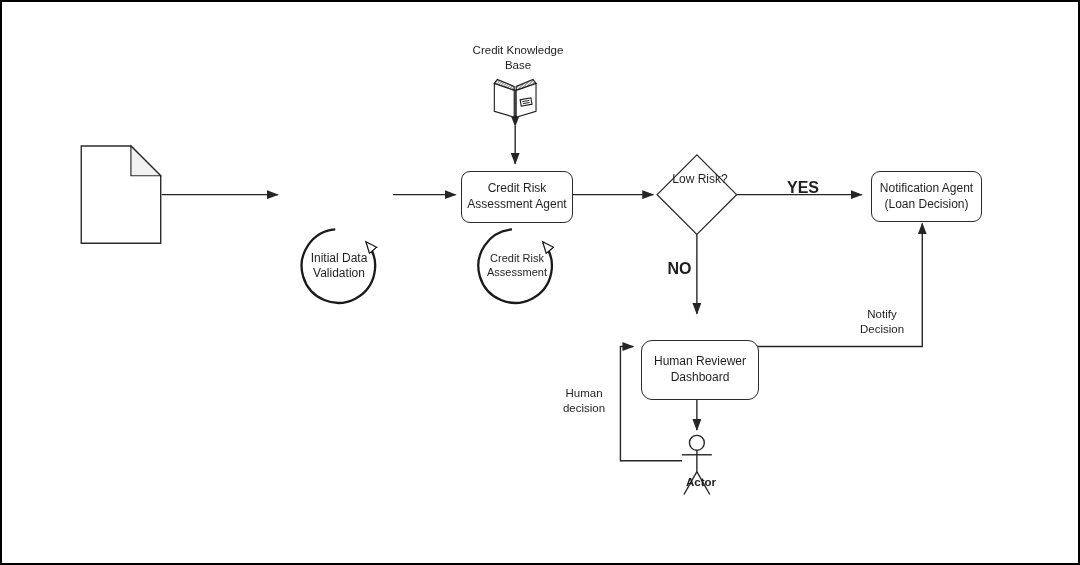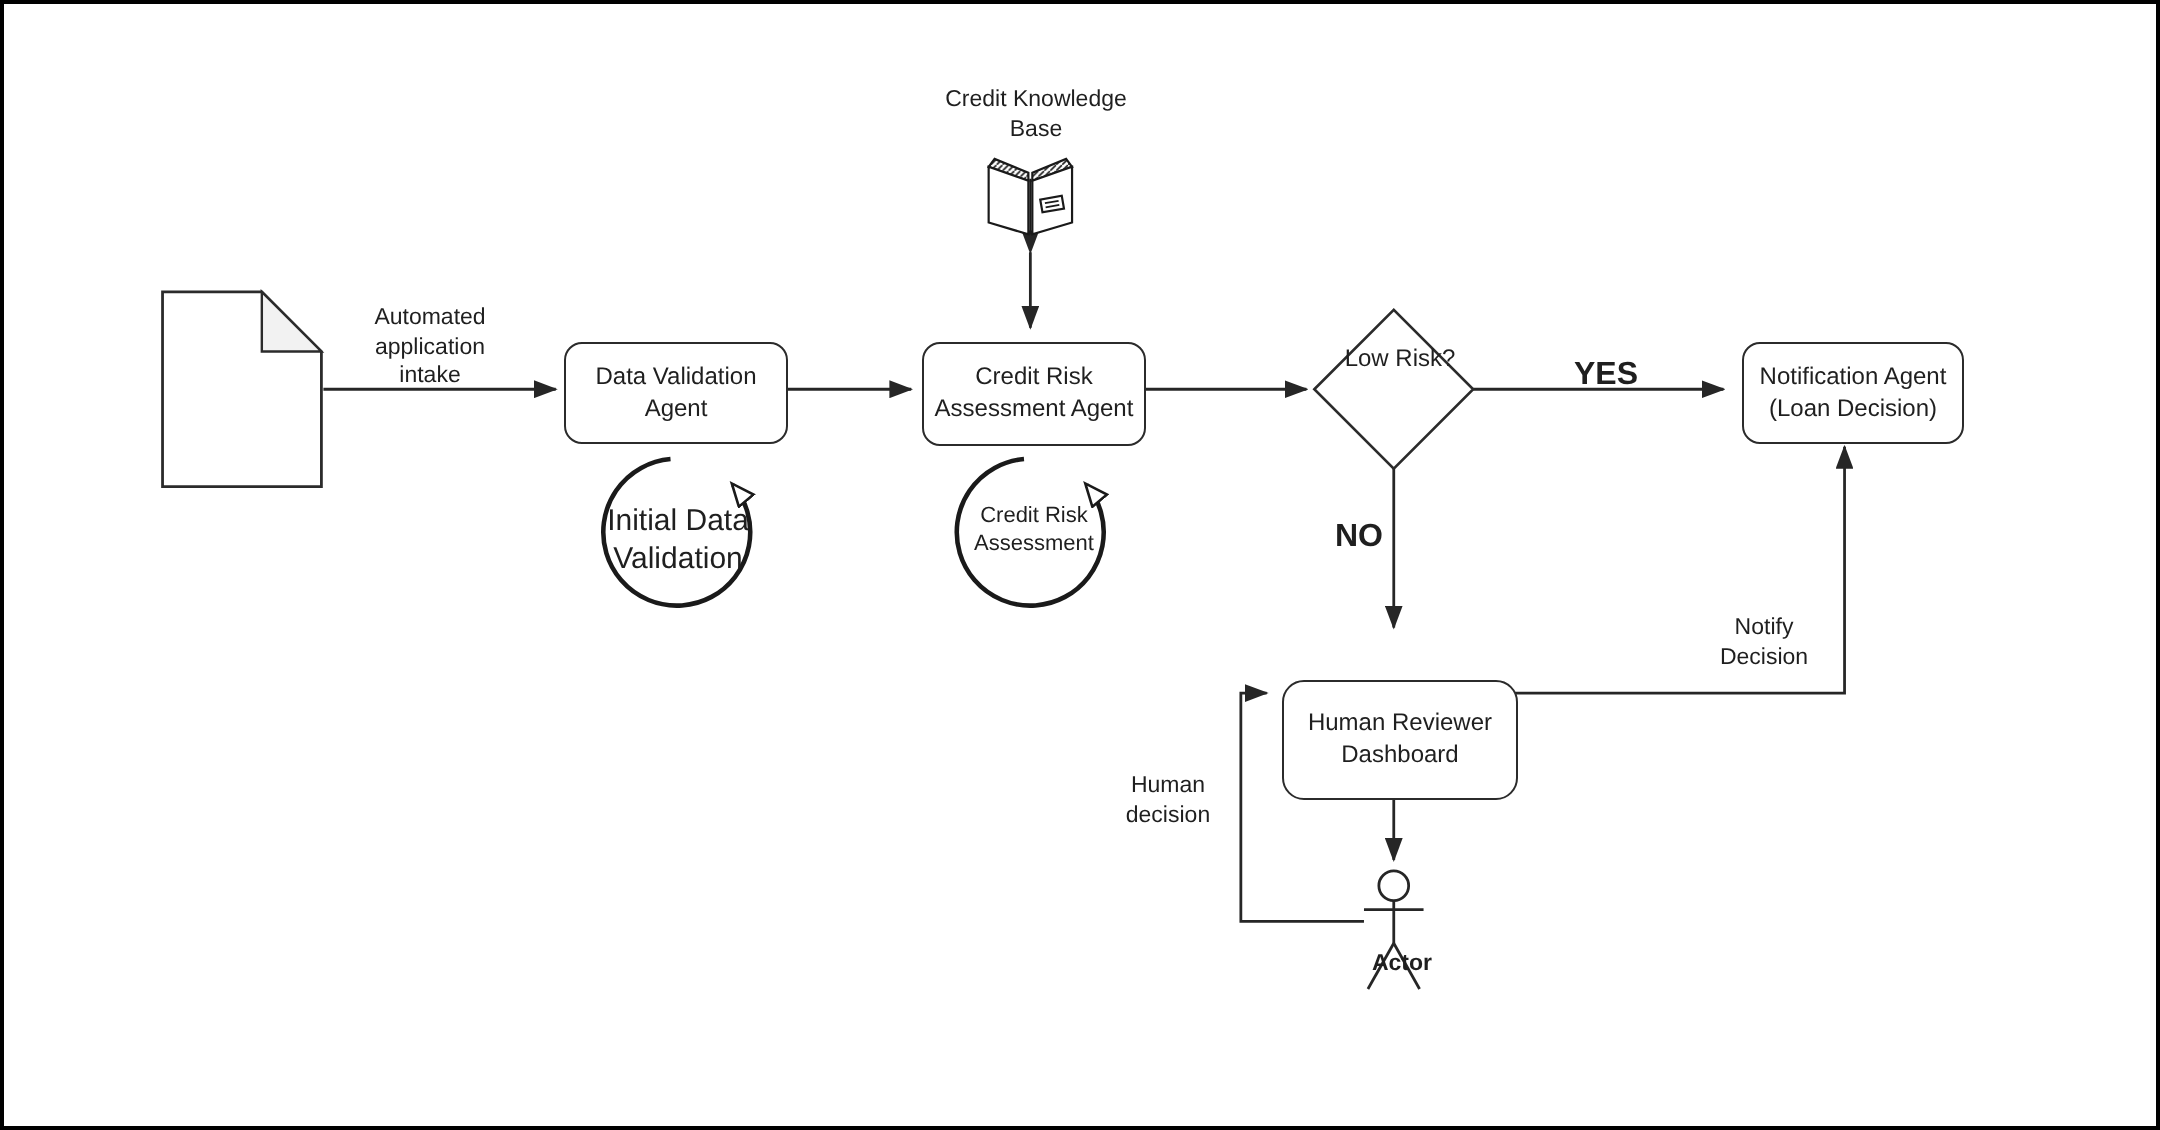--- a/index.html
+++ b/index.html
@@ -73,49 +73,44 @@
 
     <g stroke="#262626" stroke-width="1.4" fill="none">
       <circle cx="698" cy="444" r="7.5" fill="#ffffff"></circle>
       <line x1="698" y1="451.5" x2="698" y2="473"></line>
       <line x1="683" y1="456" x2="713" y2="456"></line>
       <line x1="698" y1="473" x2="685" y2="496"></line>
       <line x1="698" y1="473" x2="711" y2="496"></line>
     </g>
   </svg>
 
-  <div class="node" style="left:280px;top:169px;width:112px;height:51px;">Data Validation
-Agent</div>
 
   <div class="node" style="left:459px;top:169px;width:112px;height:52px;">Credit Risk
 Assessment Agent</div>
 
   <div class="node" style="left:869px;top:169px;width:111px;height:51px;">Notification Agent
 (Loan Decision)</div>
 
   <div class="node" style="left:639px;top:318px;width:118px;height:60px;border-radius:11px;margin-top:20px;">Human Reviewer
 Dashboard</div>
 
 
   <div class="lbl" style="left:663px;top:170px;width:70px;font-size:12px;">Low Risk?</div>
 
   <div class="lbl" style="left:464px;top:41px;width:104px;">Credit Knowledge
 Base</div>
 
   <div class="lbl" style="left:669px;top:473px;width:60px;font-weight:bold;">Actor</div>
 
-  <div class="lbl" style="left:301px;top:249px;width:72px;font-size:15px;">Initial Data
+  <div class="lbl" style="left:301px;top:249px;width:72px;font-size:12px;">Initial Data
 Validation</div>
 
   <div class="lbl" style="left:479px;top:249px;width:72px;font-size:11px;">Credit Risk
 Assessment</div>
 
-  <div class="lbl" style="left:175px;top:150px;width:76px;">Automated
-application
-intake</div>
 
   <div class="lbl bold" style="left:784px;top:176px;width:34px;">YES</div>
 
   <div class="lbl bold" style="left:660px;top:257px;width:35px;">NO</div>
 
   <div class="lbl" style="left:843px;top:305px;width:74px;">Notify
 Decision</div>
 
   <div class="lbl" style="left:546px;top:384px;width:72px;">Human
 decision</div>

